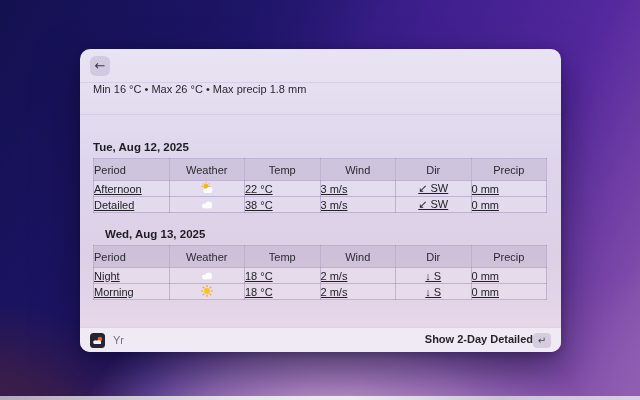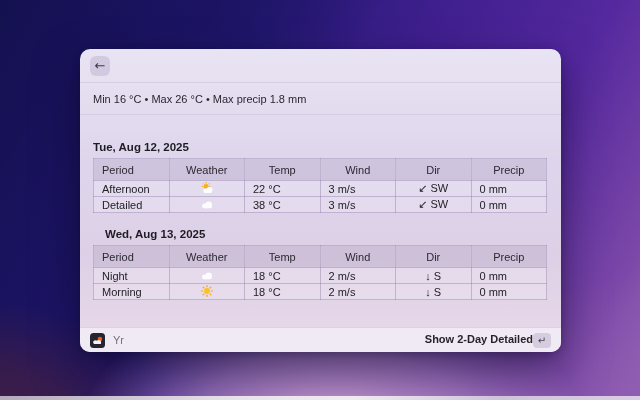--- a/index.html
+++ b/index.html
@@ -32,47 +32,48 @@
     height:34px; display:flex; align-items:center; padding:0 10px;
     border-bottom:1px solid rgba(40,25,70,0.08);
   }
   .back-btn{
     width:20px; height:20px; border:none; border-radius:6px;
     background:rgba(94,78,128,0.16); color:#3b3844;
     font-size:13px; line-height:20px; text-align:center; cursor:pointer;
     font-family:"DejaVu Sans", sans-serif; padding:0;
   }
   .summary-bar{
-    height:32px; display:flex; align-items:center; padding:0 13px;
+    height:32px; display:flex; padding:0 13px;
     border-bottom:1px solid rgba(40,25,70,0.08);
     font-size:11px; color:#29272e;
   }
   .content{
     height:212px; overflow:hidden; padding:4px 14px 0 13px;
   }
   .section-title{
     font-size:11.5px; font-weight:bold; color:#1e1c23; margin-top:22px;
   }
   .section + .section .section-title{ margin-top:15px;margin-left:12px; }
   table.wx{
     width:100%; margin-top:5px; border-collapse:collapse; table-layout:fixed;
     border:1px solid rgba(104,84,134,0.30);
     font-size:11px;
   }
   table.wx th, table.wx td{
     border:1px solid rgba(104,84,134,0.26);
-    padding:0 8px; white-space:nowrap; overflow:hidden;
+    padding:0 0; white-space:nowrap; overflow:hidden;
   }
   table.wx th{
     height:22px; font-weight:normal; color:#2b2931;
     background:rgba(84,62,110,0.11);
   }
   table.wx td{
     height:16px; color:#232127;
     background:rgba(255,255,255,0.20);
+    text-decoration:underline;
   }
   .al{ text-align:left; } .ac{ text-align:center; } .ar{ }
   .wicon{ display:inline-block; width:14px; height:12px; vertical-align:-1px; }
 
   
   .footer{
     position:absolute; left:0; right:0; bottom:0; height:25px;
     display:flex; align-items:center; padding:0 10px;
     background:rgba(240,235,245,0.93);
     border-top:1px solid rgba(40,25,70,0.10);

